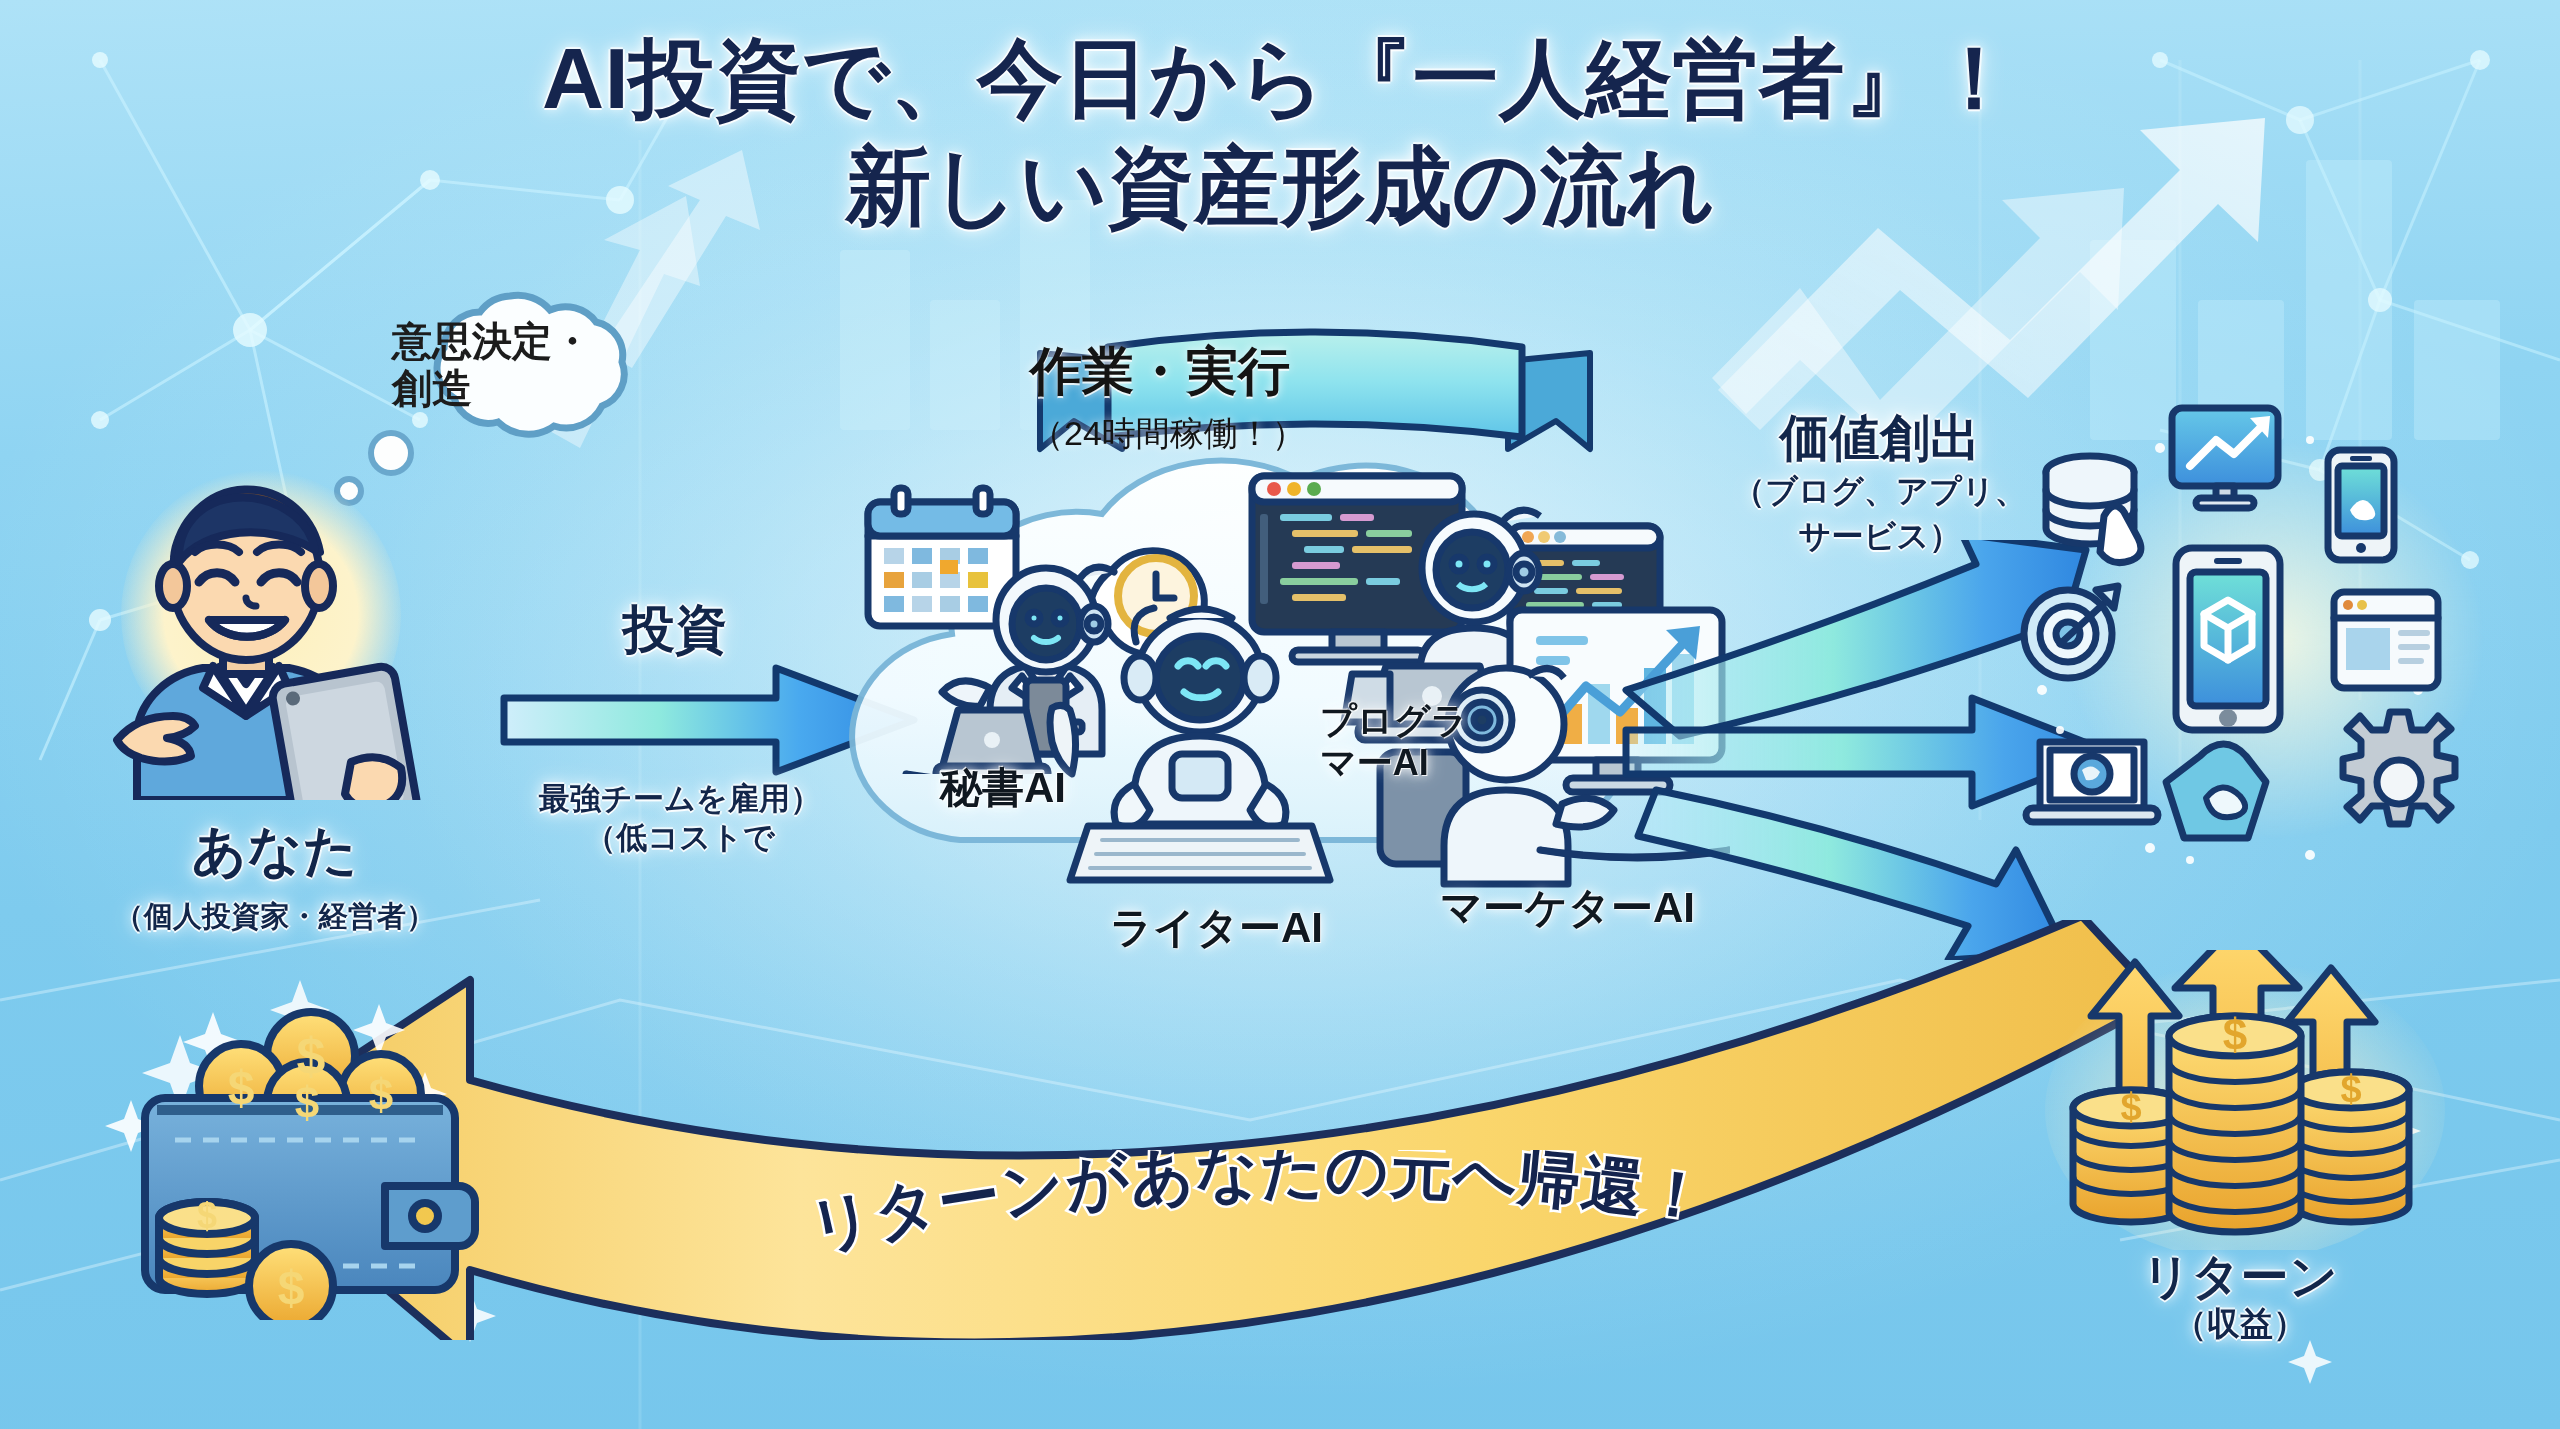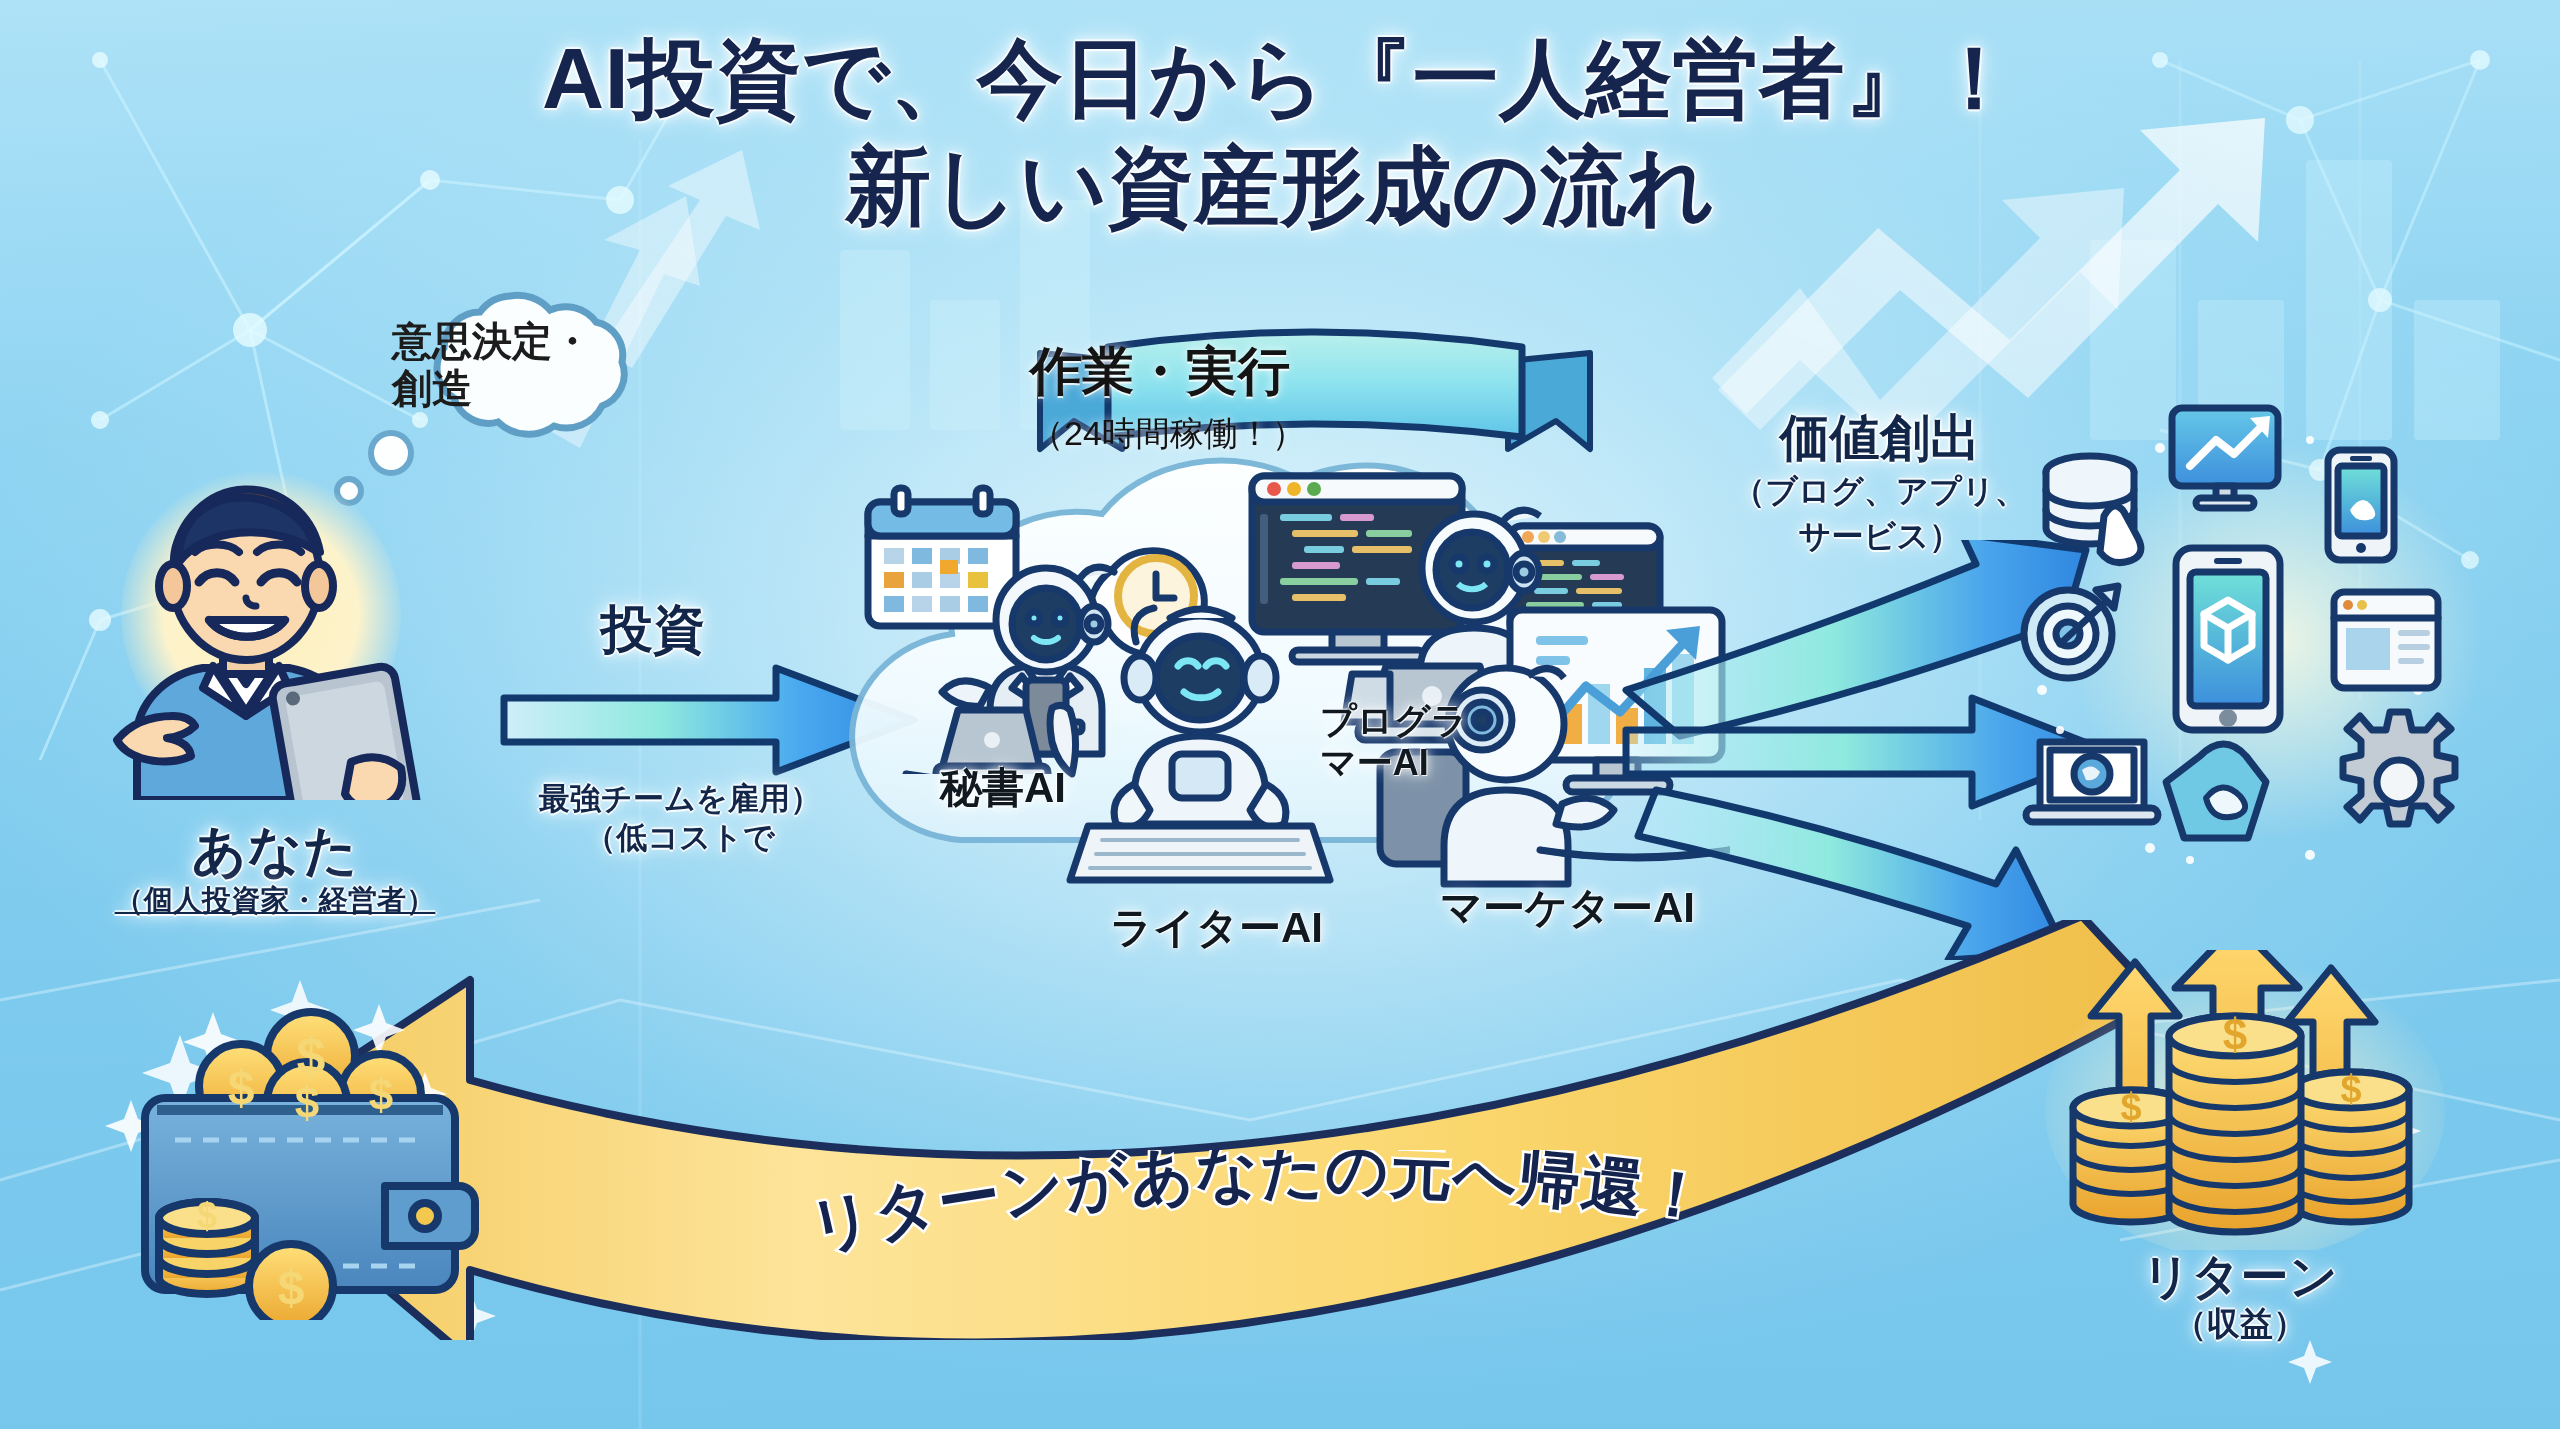--- a/index.html
+++ b/index.html
@@ -39,24 +39,24 @@
     font-size:40px;font-weight:800;color:#1c1c1c;line-height:1.18;}
   .bub{position:absolute;border-radius:50%;background:#fdfefe;border:6px solid #6aa8cd;box-sizing:border-box;}
 
   
   #person{position:absolute;left:95px;top:440px;width:330px;height:360px;}
   #person .glow{position:absolute;left:26px;top:30px;width:280px;height:290px;border-radius:50%;
     background:radial-gradient(circle,#fdf0bd 0%,#fdf3cb 48%,rgba(253,243,203,0) 72%);}
 
   #you-label{left:60px;top:820px;width:430px;}
   #you-label .t{font-size:54px;}
-  #you-label .s{font-size:29px;margin-top:4px;text-decoration:underline;}
-
-  
-  #invest-label{left:488px;top:600px;width:330px;}
+  #you-label .s{font-size:29px;margin-top:20px;}
+
+  
+  #invest-label{left:510px;top:600px;width:330px;}
   #invest-label .t{font-size:52px;}
   #invest-arrow{position:absolute;left:500px;top:660px;width:420px;height:120px;}
   #invest-sub{left:480px;top:780px;width:400px;}
   #invest-sub .s{font-size:31px;line-height:1.25;}
 
   
   #ribbon{position:absolute;left:1030px;top:325px;width:570px;height:150px;}
   #ribbon .rtx{position:absolute;left:0;right:0;top:12px;}
   #ribbon .r1{font-size:52px;font-weight:800;color:#141414;
      text-shadow:0 0 10px rgba(255,255,255,.9),0 2px 0 rgba(255,255,255,.8);}

